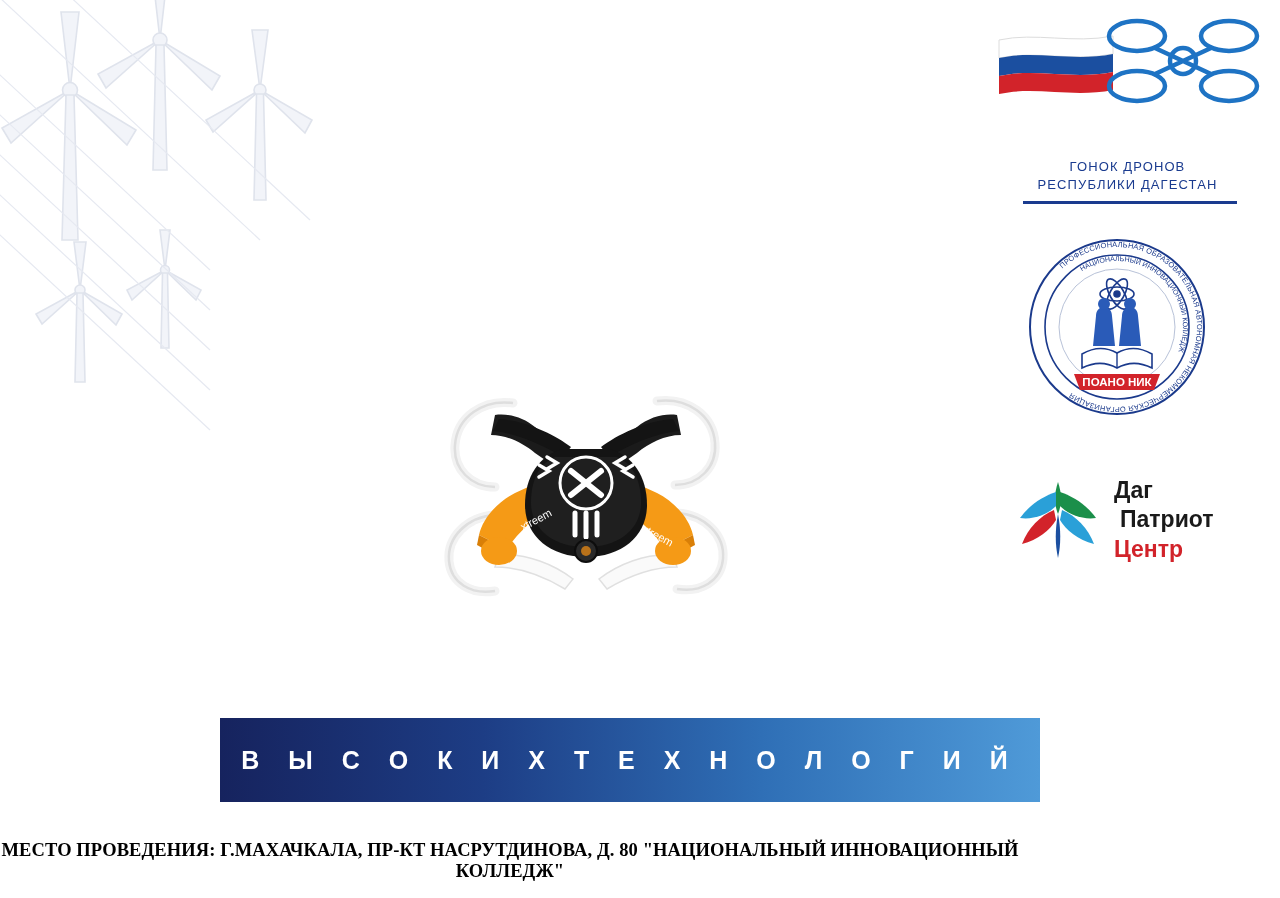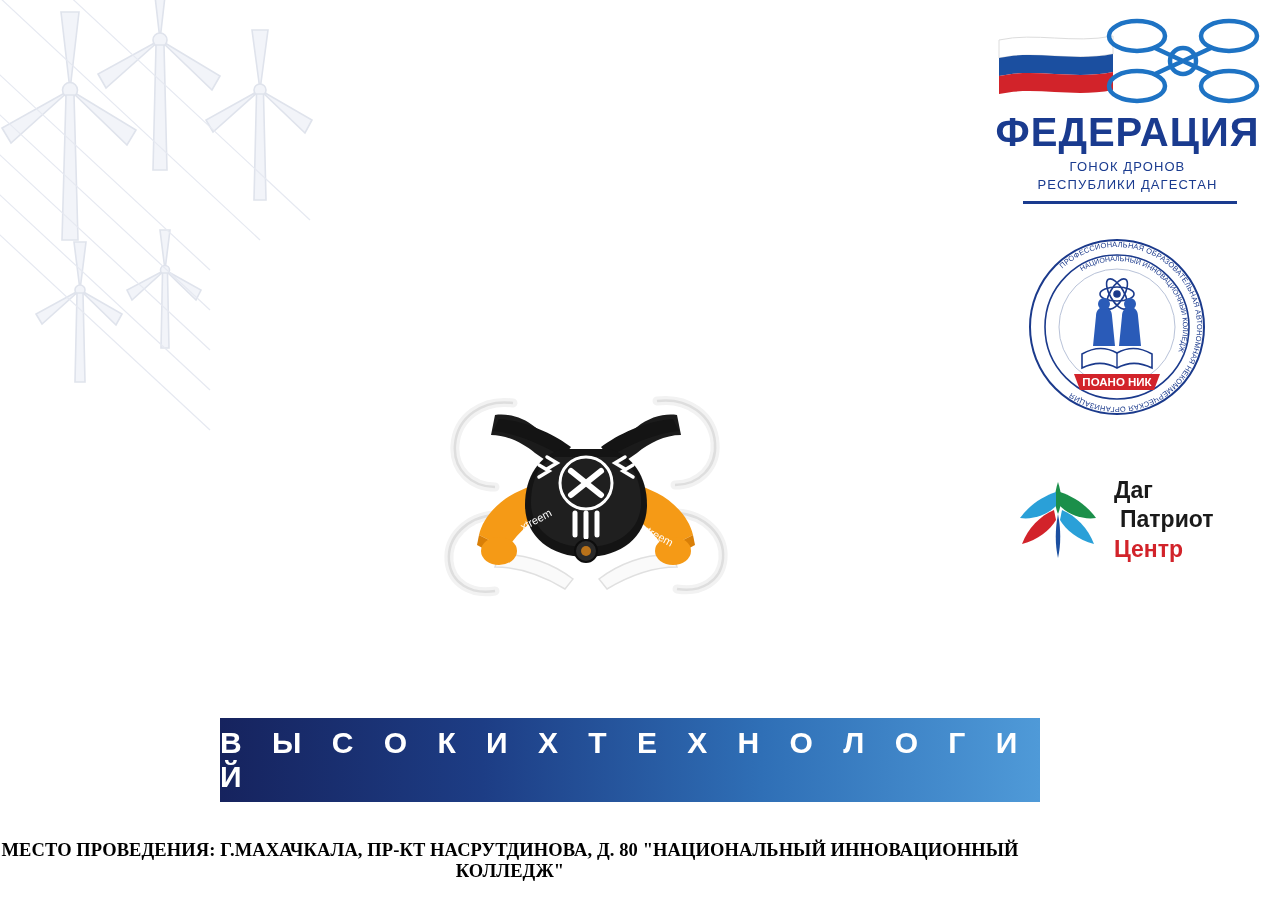--- a/index.html
+++ b/index.html
@@ -115,21 +115,21 @@
   }
   .slogan-bar {
     position: absolute;
     left: 220px; top: 718px;
     width: 820px; height: 84px;
     background: linear-gradient(90deg, #16235e 0%, #1d3d85 32%, #2f6fb6 66%, #4f9ad8 100%);
     display: flex; align-items: center; justify-content: center;
   }
   .slogan-bar span {
     color: #ffffff;
-    font-size: 30px;
+    font-size: 25px;
     font-weight: bold;
     letter-spacing: 11px;
   }
 
   
   .venue {
     position: absolute;
     left: 0; top: 840px;
     width: 1020px;
     text-align: center;
@@ -213,21 +213,20 @@
     <svg style="position:absolute;left:108px;top:0;width:180px;height:106px" viewBox="0 0 180 106">
       <g stroke="#1e73c4" stroke-width="4.5" fill="none" stroke-linecap="round">
         <ellipse cx="44" cy="28" rx="28" ry="15"></ellipse>
         <ellipse cx="136" cy="28" rx="28" ry="15"></ellipse>
         <ellipse cx="44" cy="78" rx="28" ry="15"></ellipse>
         <ellipse cx="136" cy="78" rx="28" ry="15"></ellipse>
         <path d="M62 40 L118 66 M118 40 L62 66"></path>
         <circle cx="90" cy="53" r="13"></circle>
       </g>
     </svg>
-    <div class="fed-word">ФЕДЕРАЦИЯ</div>
     <div class="fed-sub">
       <span>ГОНОК ДРОНОВ</span><br>
       <span>РЕСПУБЛИКИ ДАГЕСТАН</span>
     </div>
     <div class="fed-underline"></div>
   </div>
 
   <div class="college">
     <svg width="190" height="190" viewBox="0 0 190 190">
       <defs>

